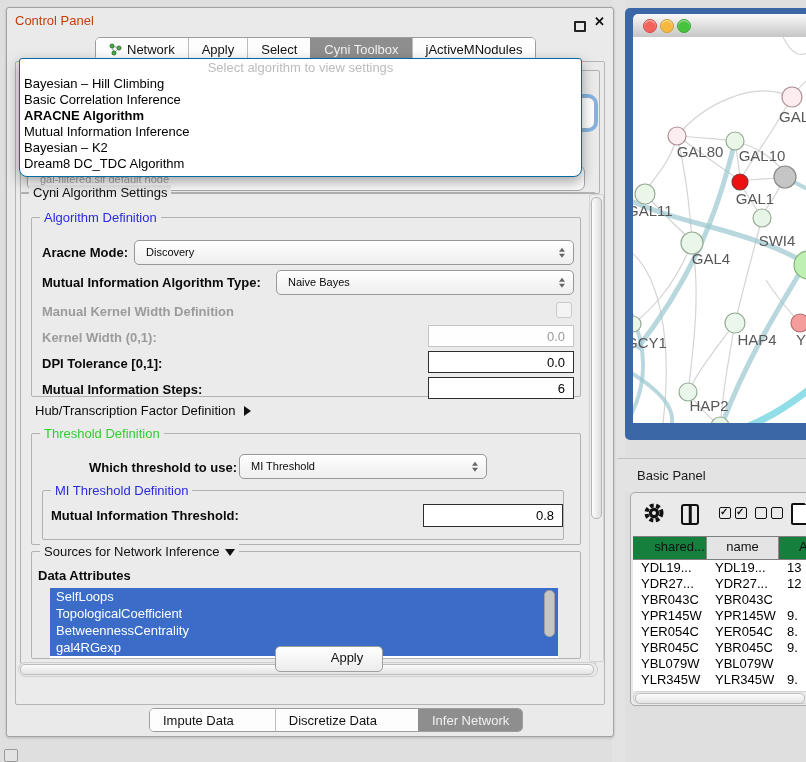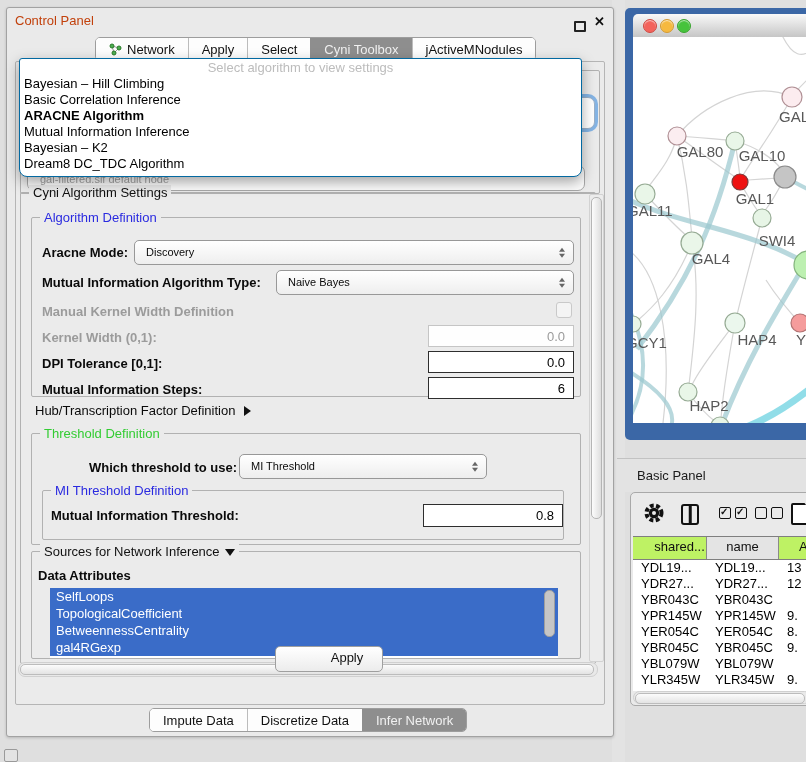--- a/index.html
+++ b/index.html
@@ -71,21 +71,21 @@
   .vscroll{position:absolute;background:#ececec;border:1px solid #d2d2d2;border-radius:2px;}
   .vthumb{position:absolute;left:1px;width:9px;background:linear-gradient(90deg,#fcfcfc,#dedede);
           border:1px solid #b5b5b5;border-radius:5px;}
   .hscroll{position:absolute;background:#e9e9e9;border:1px solid #d0d0d0;border-radius:7px;}
   .hthumb{position:absolute;left:1px;top:1px;height:9px;background:linear-gradient(#fcfcfc,#e3e3e3);
           border:1px solid #bcbcbc;border-radius:5px;}
 
   .btn{position:absolute;background:linear-gradient(#ffffff,#ececec);border:1px solid #9f9f9f;
        border-radius:5px;font-size:13px;color:#111;text-align:center;line-height:22px;}
   .btabs{position:absolute;display:flex;height:22px;border:1px solid #9d9d9d;border-radius:5px;
-         overflow:hidden;background:#fdfdfd;}
+         overflow:hidden;background:#fdfdfd;gap:28px;}
   .mini-sq{left:4px;top:749px;width:12px;height:11px;border:1px solid #9a9a9a;background:#e3e3e3;border-radius:2px;}
 
   
   #splitter{left:612px;top:0;width:13px;height:762px;background:#e3e3e3;}
   .split-arrow{left:607px;top:369px;width:0;height:0;border-top:4px solid transparent;
                border-bottom:4px solid transparent;border-right:5px solid #555;}
 
   
   #net-frame{left:625px;top:8px;width:181px;height:432px;background:#3b67a6;border-radius:5px 0 0 5px;}
   #net-title{position:absolute;left:8px;top:6px;width:173px;height:23px;
@@ -106,21 +106,21 @@
   .cols-ico::after{content:'';position:absolute;left:50%;top:0;bottom:0;width:2.5px;background:#111;transform:translateX(-50%);}
   .cb-group{position:absolute;display:flex;gap:4px;}
   .cb{width:10px;height:10px;border:1.5px solid #111;border-radius:2px;position:relative;background:#eaeaea;}
   .cb.checked::after{content:'\2713';position:absolute;left:0;top:-2px;font-size:10px;font-weight:bold;color:#111;}
   .page-ico{position:absolute;left:160px;top:10px;width:14px;height:18px;border:2px solid #111;
             border-radius:2px;background:#fff;clip-path:polygon(0 0,75% 0,100% 25%,100% 100%,0 100%);}
   #tp-table{position:absolute;left:2px;top:43px;width:230px;height:155px;background:#fff;}
   .hrow{display:flex;height:22px;border-top:1px solid #7f7f7f;border-bottom:1px solid #7f7f7f;}
   .hcell{box-sizing:border-box;border-right:1px solid #8a8a8a;font-size:13px;text-align:center;
          line-height:20px;background:#e4e4e4;color:#111;overflow:hidden;white-space:nowrap;}
-  .hcell.hl{background:#bef264;padding-left:20px;}
+  .hcell.hl{background:#15803d;padding-left:20px;}
   .hc0{width:74px;}.hc1{width:72px;}.hc2{width:74px;text-align:left;padding-left:10px;}
   #tp-rows{height:130px;overflow:hidden;}
   .trow{display:flex;height:16px;}
   .tcell{box-sizing:border-box;font-size:13px;line-height:16px;color:#000;padding-left:8px;
          overflow:hidden;white-space:nowrap;}
   .tc0{width:74px;}.tc1{width:72px;}.tc2{width:74px;}
 </style>
 </head>
 <body>
 

